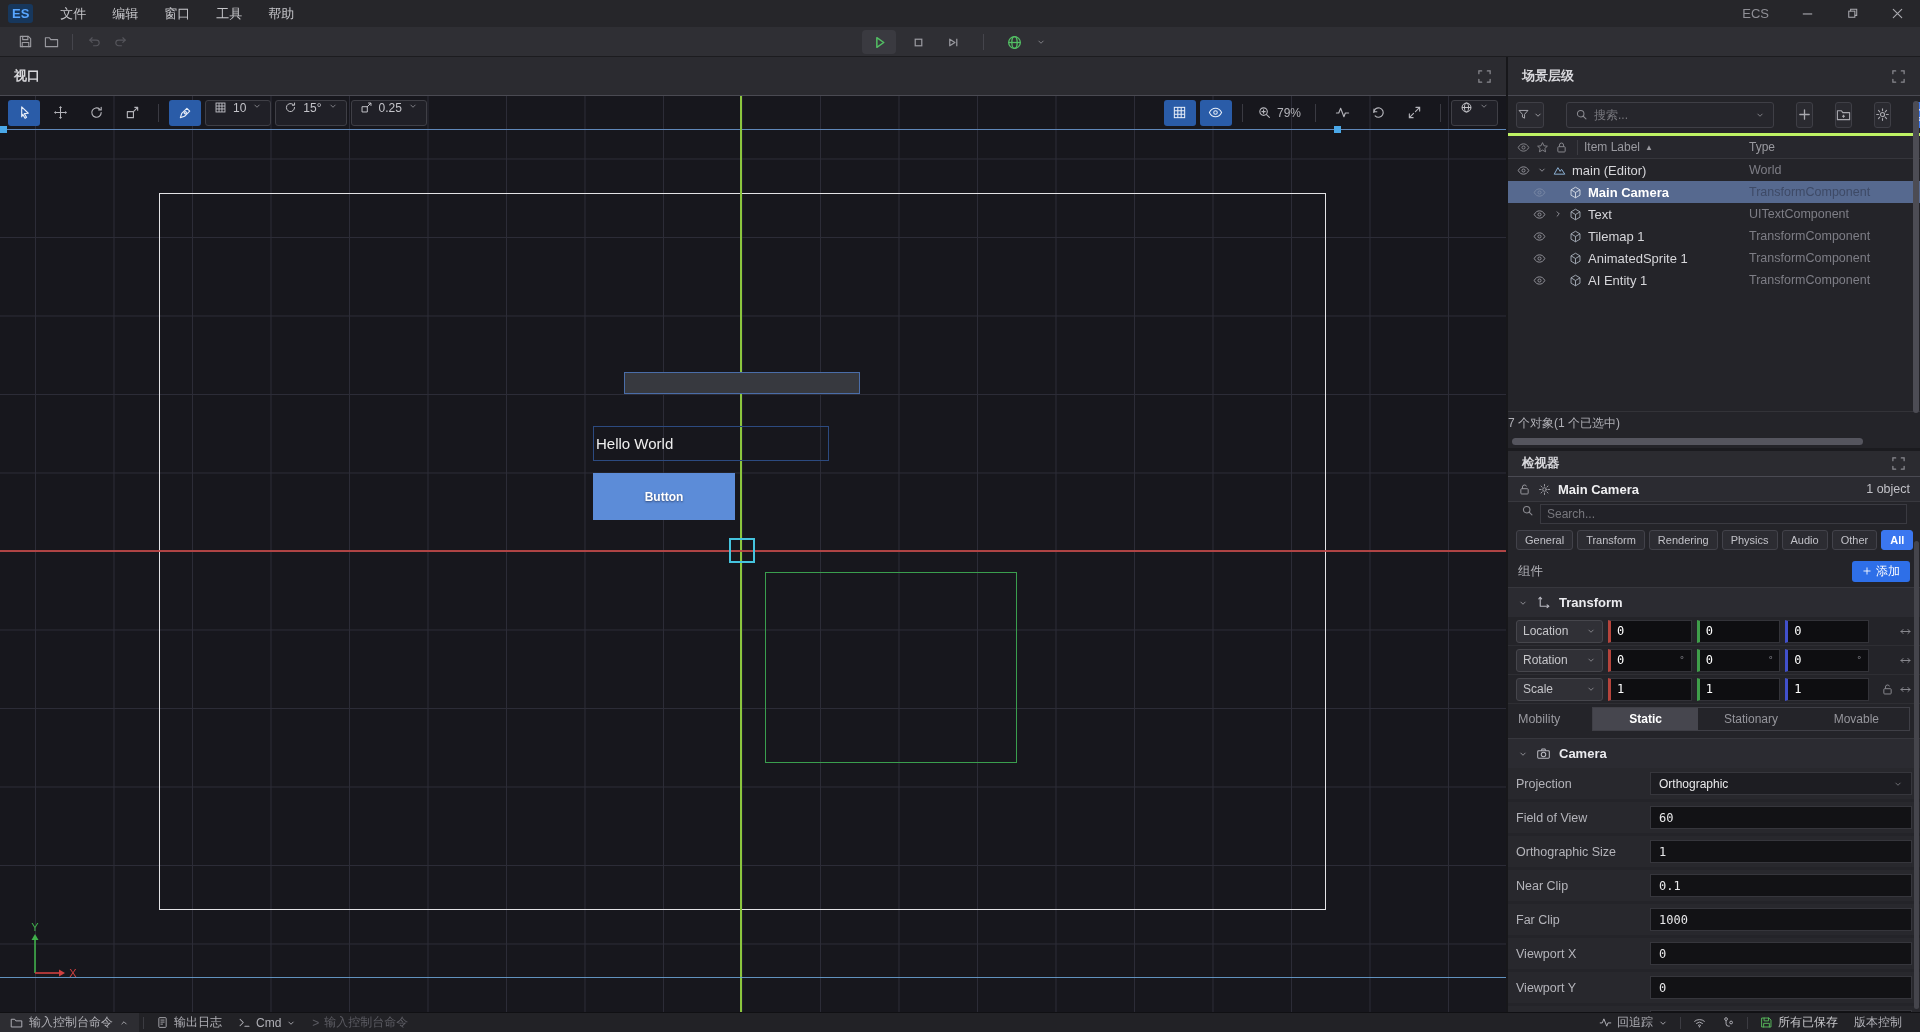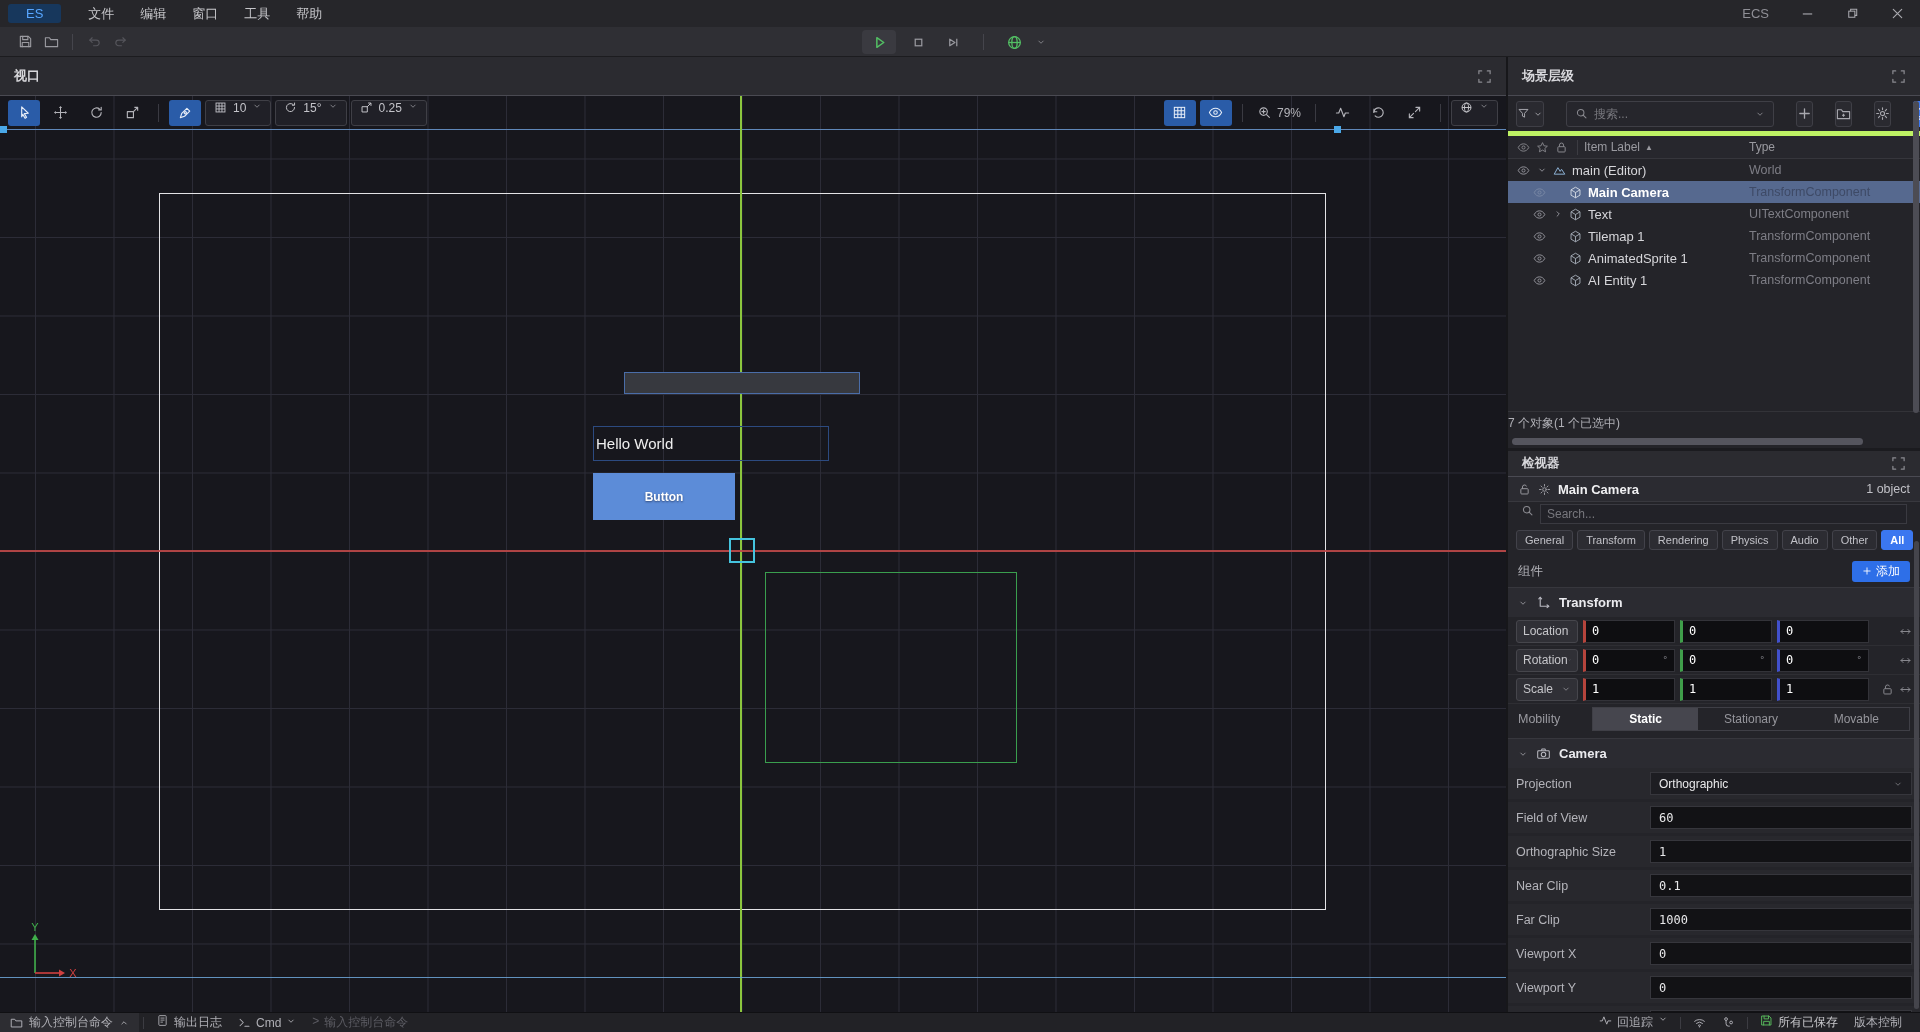--- a/index.html
+++ b/index.html
@@ -3,21 +3,21 @@
 <meta charset="utf-8">
 <style>
   *{margin:0;padding:0;box-sizing:border-box}
   html,body{width:1920px;height:1032px;overflow:hidden}
   body{font-family:"Liberation Sans","DejaVu Sans",sans-serif;font-size:12px;color:#c8c8cc;background:#232327}
   .mono{font-family:"DejaVu Sans Mono","Liberation Mono",monospace}
   #app{position:relative;width:1920px;height:1032px;overflow:hidden;background:#232327}
   .ic{width:15px;height:15px;display:block;flex:none}.ic10{width:10px;height:10px}.ic13{width:13px;height:13px}.ic17{width:17px;height:17px}
   
   .titlebar{position:absolute;top:0;left:0;right:0;height:27px;background:#26262a;display:flex;align-items:center;padding-left:8px;font-size:13px}
-  .logo{background:#17375c;color:#58a6ff;font-weight:normal;border-radius:3px;padding:2px 18px;margin-right:14px;font-size:13px}
+  .logo{background:#17375c;color:#58a6ff;font-weight:bold;border-radius:3px;padding:2px 4px;margin-right:14px;font-size:13px}
   .menu-item{padding:0 13px;color:#c6c6ca;height:27px;display:flex;align-items:center;cursor:default}
   .tb-spacer{flex:1}
   .mode-label{color:#8f8f96;margin-right:16px}
   .win-btn{width:45px;height:27px;display:flex;align-items:center;justify-content:center;color:#aaaab0}
   
   .maintb{position:absolute;top:27px;left:0;right:0;height:30px;background:#2f2f34;border-bottom:1px solid #1c1c1f;display:flex;align-items:center;padding:0 12px}
   .tbi{width:26px;height:24px;display:flex;align-items:center;justify-content:center;color:#9a9aa0}
   .tbi.dis{color:#56565c}
   .vsep{width:1px;height:16px;background:#45454c;margin:0 8px}
   .tb-center{position:absolute;left:862px;top:0;height:30px;display:flex;align-items:center;gap:9px}
@@ -47,21 +47,21 @@
   .vptb{position:absolute;top:3px;left:8px;right:8px;height:27px;display:flex;align-items:center;gap:4px}
   .vt-btn{width:32px;height:26px;border-radius:3px;display:flex;align-items:center;justify-content:center;color:#b4b4ba;background:transparent}
   .vt-btn.on{background:#2a5ca8;color:#e8eef8}
   .vt-dd{height:26px;border:1px solid #3f3f46;background:#202027;border-radius:3px;display:flex;align-items:flex-start;gap:6px;padding:0 8px;color:#c4c4ca;font-size:12px}
   .vt-sep{width:1px;height:18px;background:#3a3a42;margin:0 6px}
   .vt-plain{height:26px;display:flex;align-items:center;gap:5px;color:#b4b4ba;padding:0 4px;font-size:12px}
   
   .rc{position:absolute;top:57px;left:1506px;right:0;height:955px;border-left:2px solid #17171a;display:flex;flex-direction:column;background:#242429}
   .hier{height:391px;display:flex;flex-direction:column;position:relative;flex:none}
   .rc-div{height:3px;background:#1b1b1f;flex:none}
-  .hier-tb{height:40px;display:flex;align-items:center;gap:22px;padding:0 8px;border-bottom:5px solid #bef264;flex:none}
+  .hier-tb{height:40px;display:flex;align-items:center;gap:22px;padding:0 8px;border-bottom:3px solid #bef264;flex:none}
   .sq-btn{width:30px;height:26px;border:1px solid #3f3f46;background:#2a2a30;border-radius:3px;display:flex;align-items:center;justify-content:center;color:#a8a8ae}
   .filter-btn{width:42px;height:26px;border:1px solid #3f3f46;background:#2a2a30;border-radius:3px;display:flex;align-items:center;justify-content:center;gap:3px;color:#a8a8ae}
   .srch{flex:1;height:26px;border:1px solid #3f3f46;background:#26262c;border-radius:3px;display:flex;align-items:center;gap:6px;padding:0 8px;color:#8a8a90}
   .srch input{flex:1;background:transparent;border:none;outline:none;color:#d8d8dc;font-size:12px;font-family:inherit}
   .srch input::placeholder{color:#77777d}
   .mon-btn{width:32px;height:26px;background:#3b77f0;border-radius:3px;display:flex;align-items:center;justify-content:center;color:#fff}
   .hg-head{height:23px;display:flex;align-items:center;border-bottom:1px solid #36363c;background:#27272d;color:#9a9aa0;font-size:12px;position:relative;padding-left:6px;flex:none}
   .hg-icell{width:19px;display:flex;justify-content:center;color:#8a8a90}
   .hg-div{width:1px;height:15px;background:#3c3c42;margin:0 6px}
   .hcol-type{position:absolute;left:241px}
@@ -92,39 +92,39 @@
   .isrch input::placeholder{color:#77777d}
   .tabs{display:flex;gap:4px;padding:4px 8px 5px;flex:none}
   .tab{height:20px;border:1px solid #42424a;background:#2c2c32;border-radius:3px;padding:0 8px;font-size:11px;color:#c2c2c8;display:flex;align-items:center}
   .tab.on{background:#3b77f0;border-color:#3b77f0;color:#fff;font-weight:bold}
   .comp-row{height:32px;display:flex;align-items:center;padding:0 10px;flex:none}
   .comp-label{color:#b4b4ba;font-size:12.5px}
   .add-btn{margin-left:auto;height:21px;background:#2e6fe8;color:#fff;border-radius:3px;padding:0 10px;display:flex;align-items:center;gap:4px;font-size:12px}
   .sect-h{height:30px;display:flex;align-items:center;gap:8px;padding:0 10px;background:#2b2b31;border-top:1px solid #37373d;color:#ebebef;font-weight:bold;font-size:13px;flex:none}
   .sect-h .chev{color:#9a9aa0}
   .trow{height:29px;display:flex;align-items:center;gap:5px;padding:0 8px;border-bottom:1px solid #2e2e33;flex:none}
-  .lab-btn{width:62px;height:23px;background:#303036;border:1px solid #46464c;border-radius:3px;display:flex;align-items:center;justify-content:space-between;padding:0 6px;color:#c6c6ca;font-size:12px}
+  .lab-btn{width:87px;height:23px;background:#303036;border:1px solid #46464c;border-radius:3px;display:flex;align-items:center;justify-content:space-between;padding:0 6px;color:#c6c6ca;font-size:12px}
   .vec{flex:1;height:23px;background:#0e0e11;border:1px solid #333339;border-left:3px solid #888;display:flex;align-items:center;padding:0 6px;color:#fff;font-size:12px}
   .vec.r{border-left-color:#b5443c}.vec.g{border-left-color:#3f9e4a}.vec.b{border-left-color:#4150cc}
   .deg{margin-left:auto;color:#808088;font-size:9px}
   .trow-icons{width:38px;display:flex;align-items:center;justify-content:flex-end;gap:5px;color:#8a8a90}
   .mob-row{height:30px;display:flex;align-items:center;padding:0 10px;gap:8px;flex:none}
   .mob-label{width:66px;color:#9a9aa0;font-size:12.5px}
   .seg{flex:1;display:flex;border:1px solid #3f3f46;height:24px}
   .seg>div{flex:1;display:flex;align-items:center;justify-content:center;color:#96969c;font-size:12px}
   .seg .on{background:#46464e;color:#fff;font-weight:bold}
   .prow{height:31px;display:flex;align-items:center;padding:0 8px;background:#28282d;margin-bottom:3px;flex:none}
   .prow .plab{width:134px;color:#b4b4ba;font-size:12.5px;flex:none}
   .pinput{flex:1;height:23px;background:#121215;border:1px solid #36363c;display:flex;align-items:center;padding:0 8px;color:#e8e8ea;font-size:12px}
   .pinput .dcaret{margin-left:auto;color:#77777d}
   .ivscroll{position:absolute;right:1px;top:90px;width:5px;height:468px;background:#45454c;border-radius:3px}
   
   .sb{position:absolute;left:0;right:0;top:1012px;height:20px;background:#222226;border-top:1px solid #101013;display:flex;align-items:center;font-size:12px;color:#b0b0b6}
   .sb-tile{height:100%;background:#2d2d32;display:flex;align-items:center;gap:6px;padding:0 10px}
-  .sb-item{display:flex;gap:5px;padding:0 8px}
+  .sb-item{display:flex;align-items:center;gap:5px;padding:0 8px}
   .sb-sep{width:1px;height:12px;background:#3c3c42;margin:0 4px}
   .sb-ph{color:#5c5c63}
   .sb-right{margin-left:auto;display:flex;align-items:center;padding-right:10px}
 </style>
 </head>
 <body>
 
 <svg width="0" height="0" style="position:absolute">
     <defs>
 <symbol id="i-floppy" viewBox="0 0 16 16">

